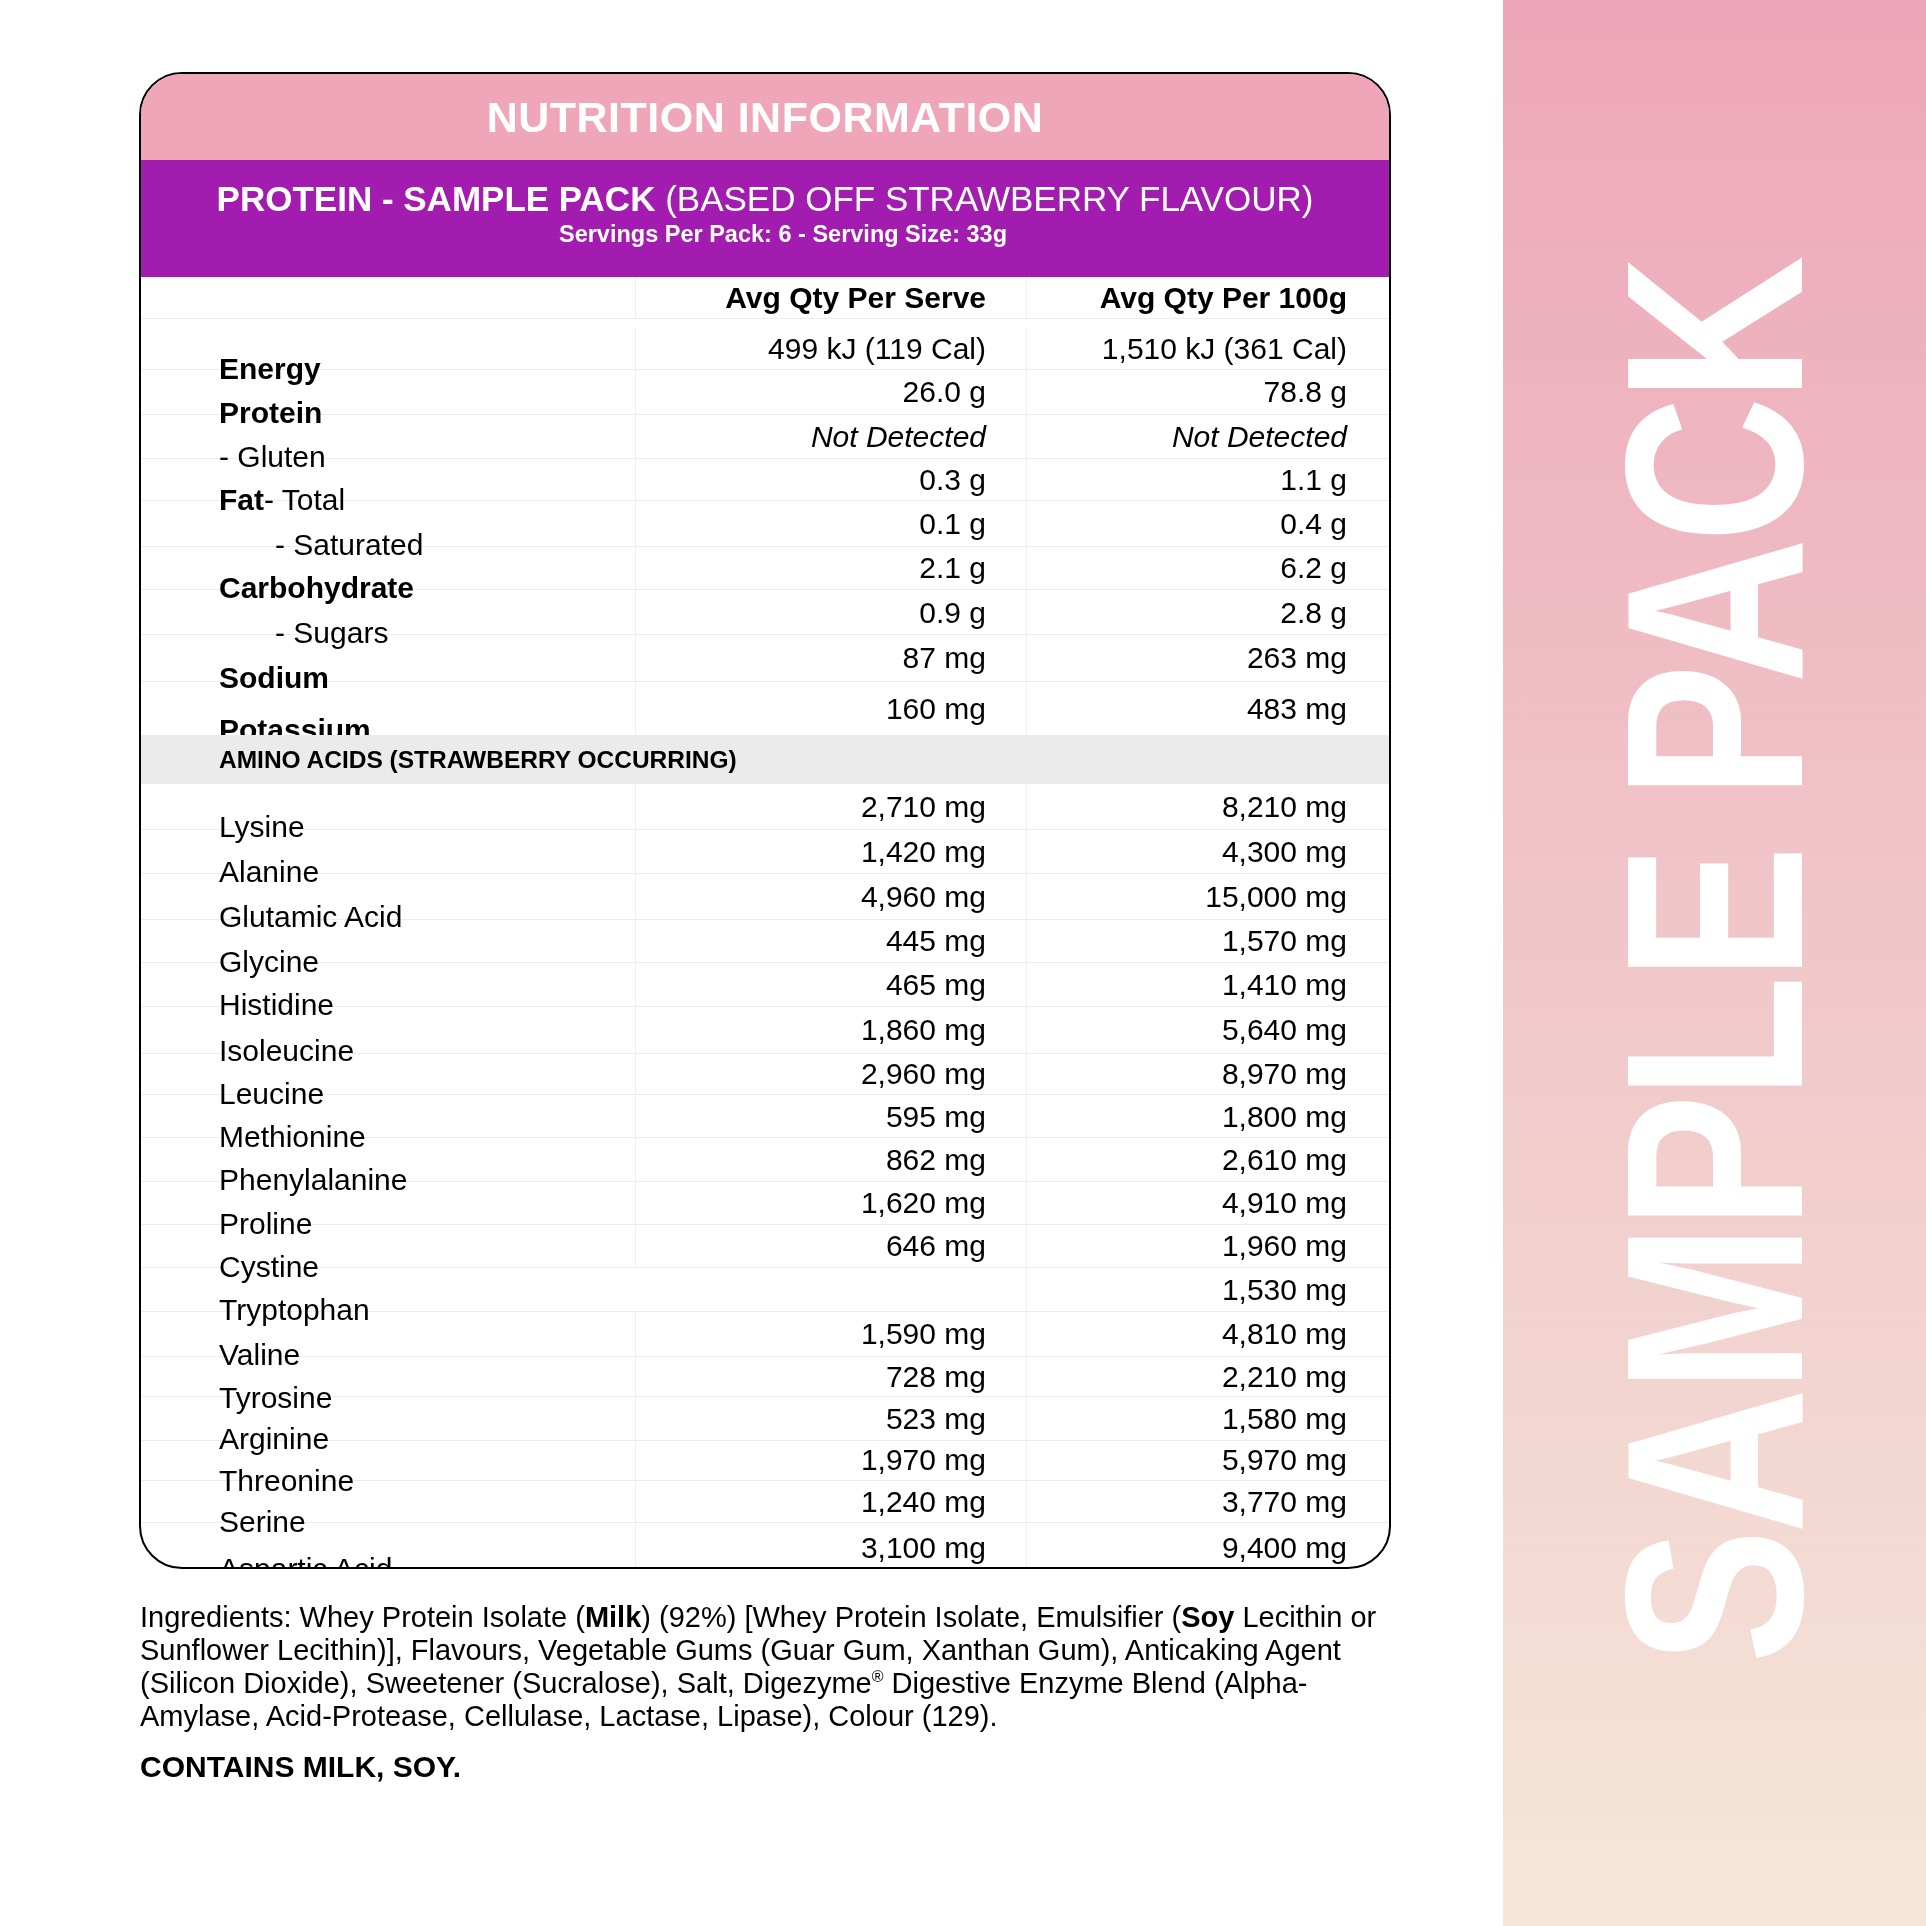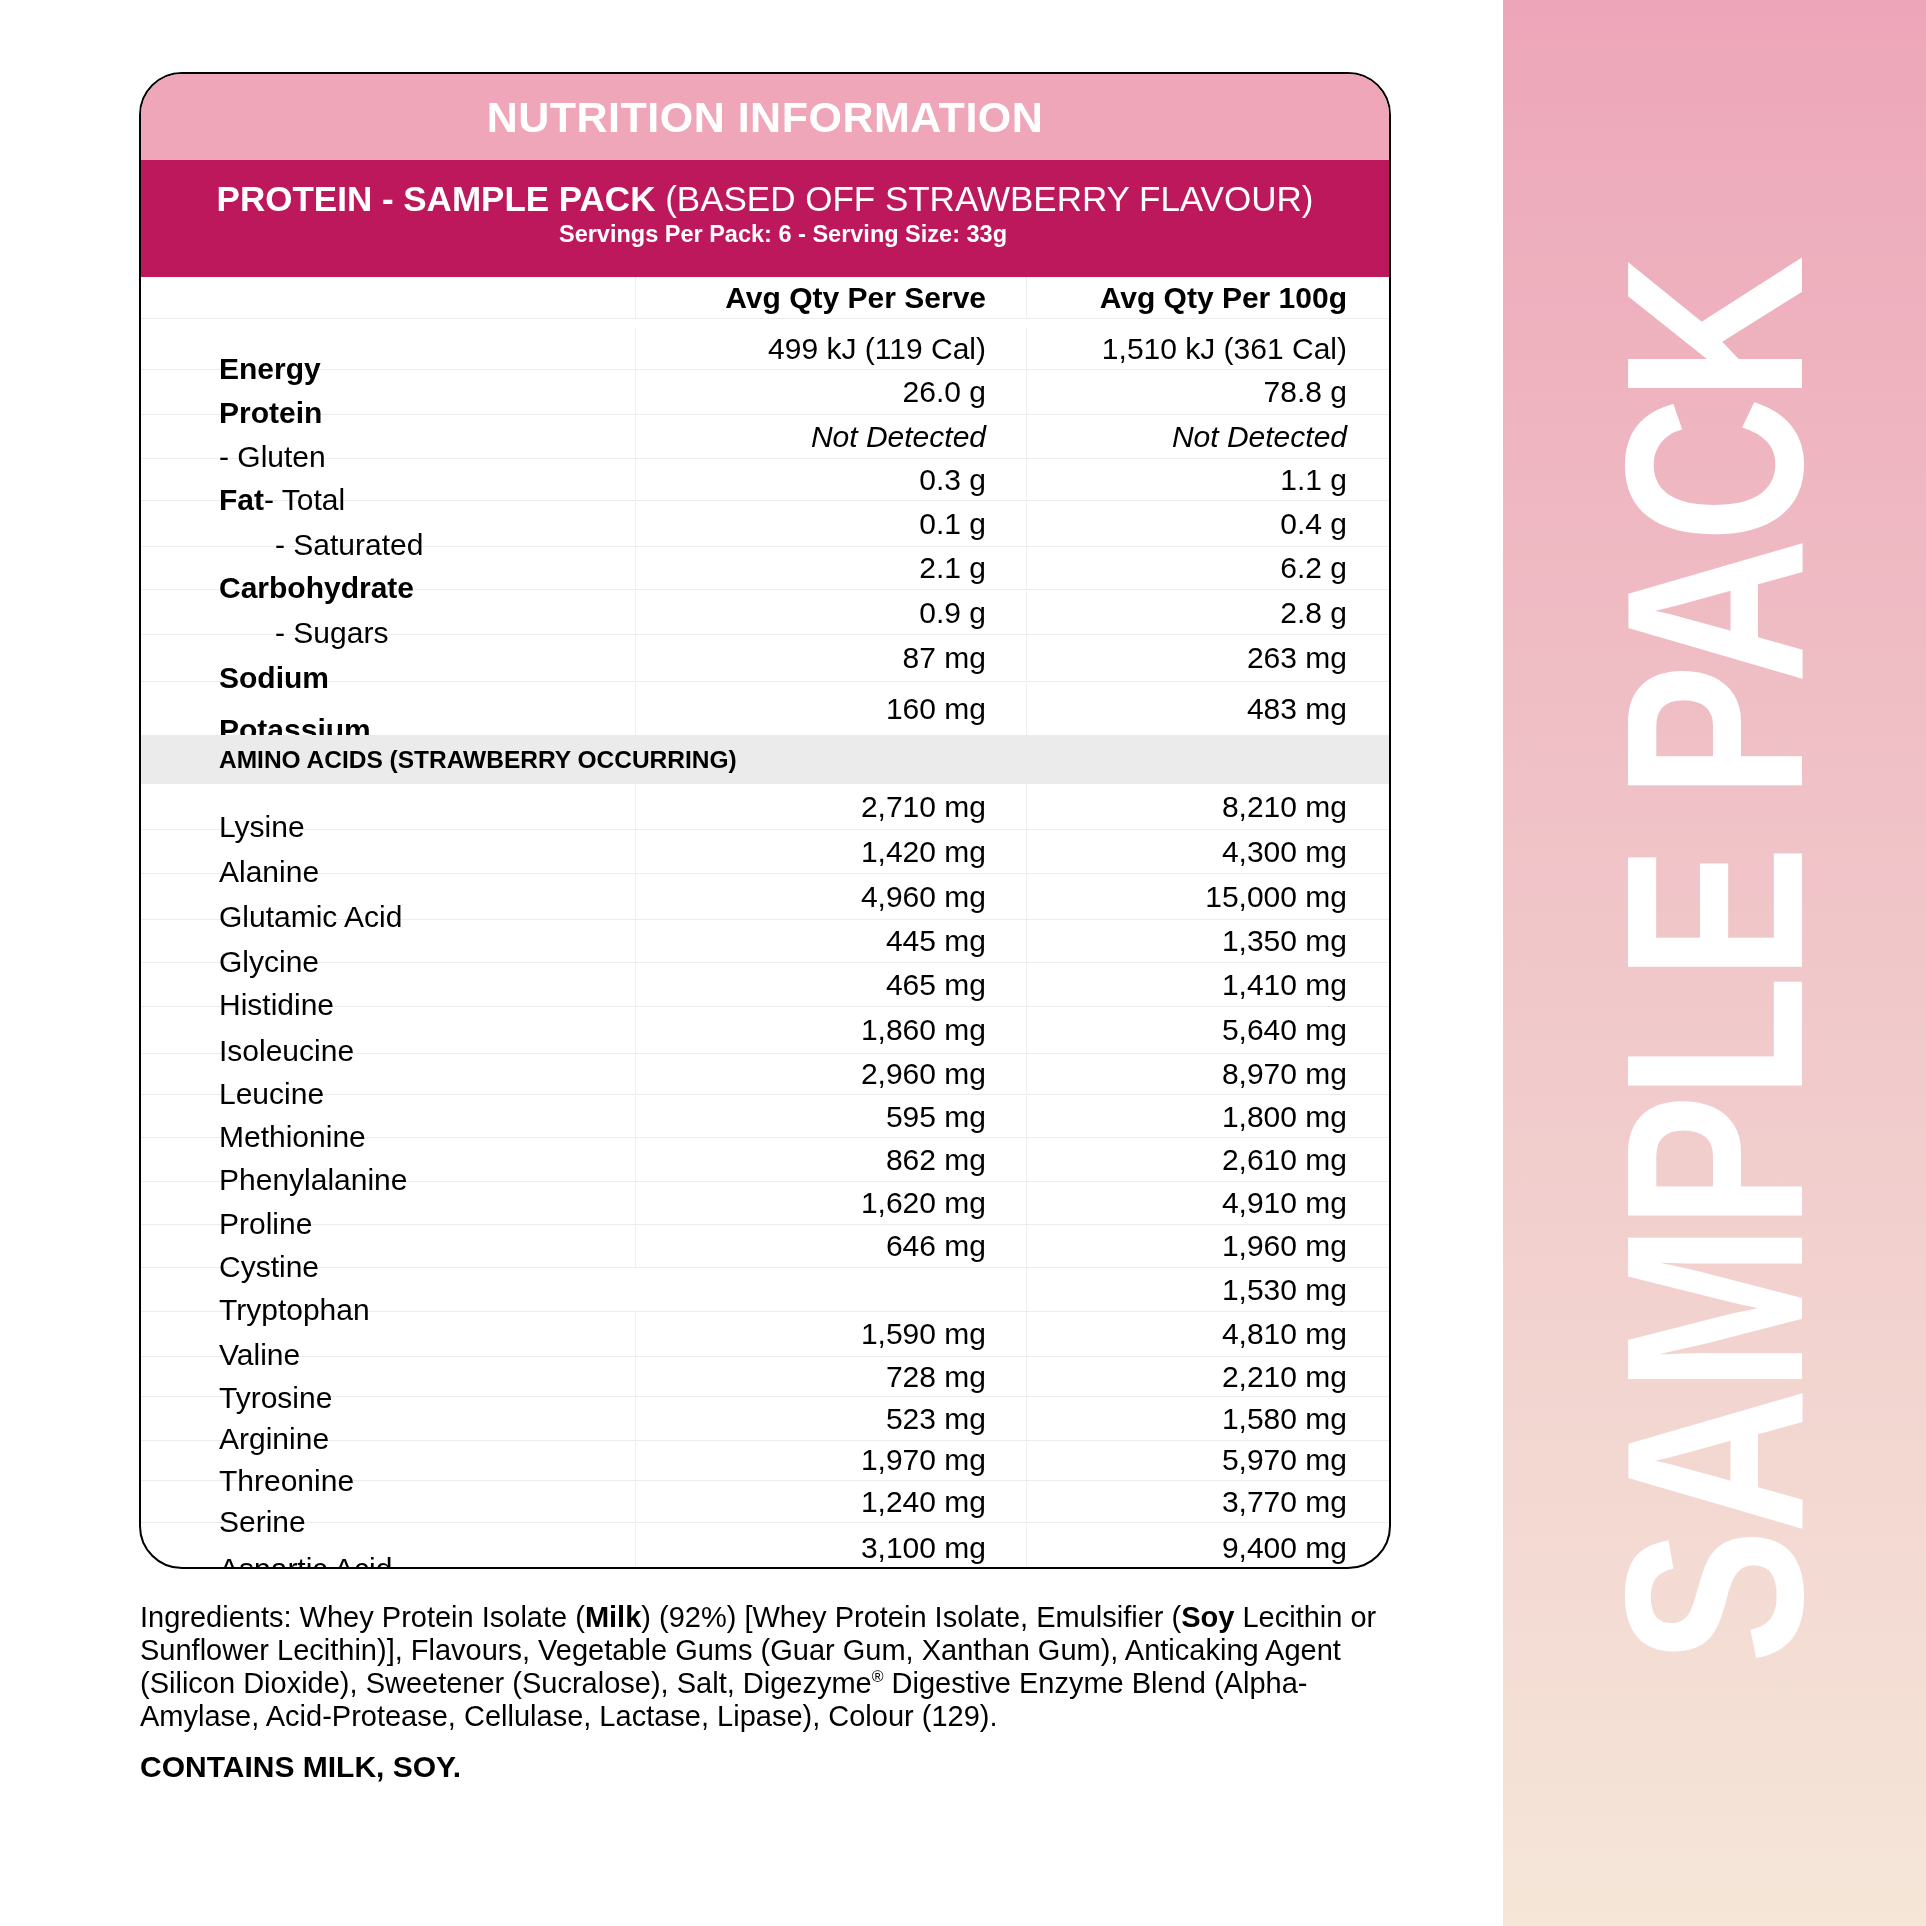--- a/index.html
+++ b/index.html
@@ -14,21 +14,21 @@
     overflow:hidden; background:#fff;
   }
   .band-title {
     position:absolute; left:0; top:0; right:0; height:86px;
     background:#EEA6B8; color:#fff;
     display:flex; align-items:center; justify-content:center;
     font-weight:700; font-size:43px; letter-spacing:0.5px;
   }
   .band-sub {
     position:absolute; left:0; top:86px; right:0; height:117px;
-    background:#be185d; color:#fff; text-align:center;
+    background:#a21caf; color:#fff; text-align:center;
   }
   .band-sub .l1 { position:absolute; left:0; right:0; top:19px; font-size:35px; white-space:nowrap; }
   .band-sub .l1 b { font-weight:700; }
   .band-sub .l1 span { font-weight:400; }
   .band-sub .l2 { position:absolute; left:0; right:0; top:61px; font-size:23.5px; font-weight:700; white-space:nowrap;margin-left:36px; }
 
   .tbl { position:absolute; left:0; right:0; top:203px; }
   .row {
     position:absolute; left:0; right:0;
     border-bottom:1.9px solid #ECECEC; box-sizing:border-box;
@@ -152,21 +152,21 @@
       <div class="c2">4,300 mg</div>
     </div>
     <div class="row" style="top:597px;height:46px">
       <div class="c0">Glutamic Acid</div>
       <div class="c1">4,960 mg</div>
       <div class="c2">15,000 mg</div>
     </div>
     <div class="row" style="top:643px;height:43px">
       <div class="c0">Glycine</div>
       <div class="c1">445 mg</div>
-      <div class="c2">1,350 mg</div>
+      <div class="c2">1,570 mg</div>
     </div>
     <div class="row" style="top:686px;height:44px">
       <div class="c0">Histidine</div>
       <div class="c1">465 mg</div>
       <div class="c2">1,410 mg</div>
     </div>
     <div class="row" style="top:730px;height:47px">
       <div class="c0">Isoleucine</div>
       <div class="c1">1,860 mg</div>
       <div class="c2">5,640 mg</div>

